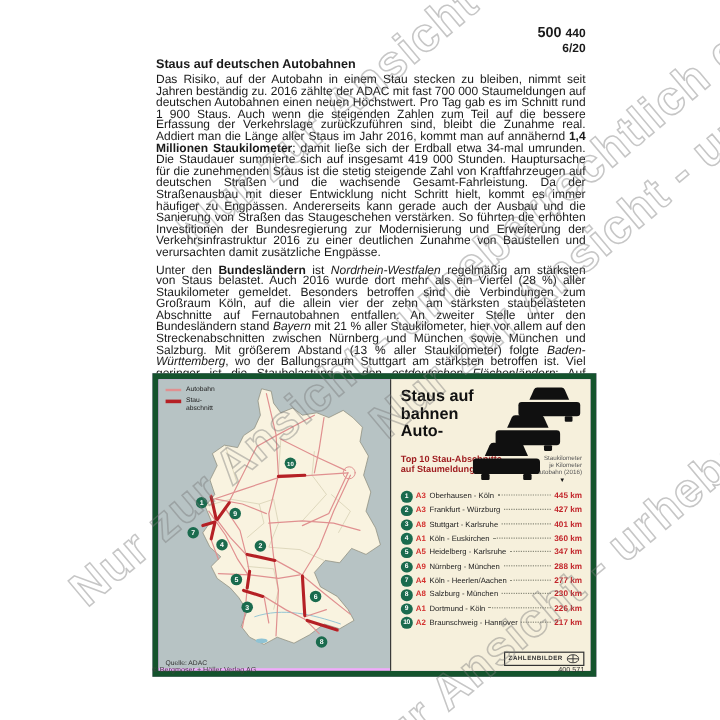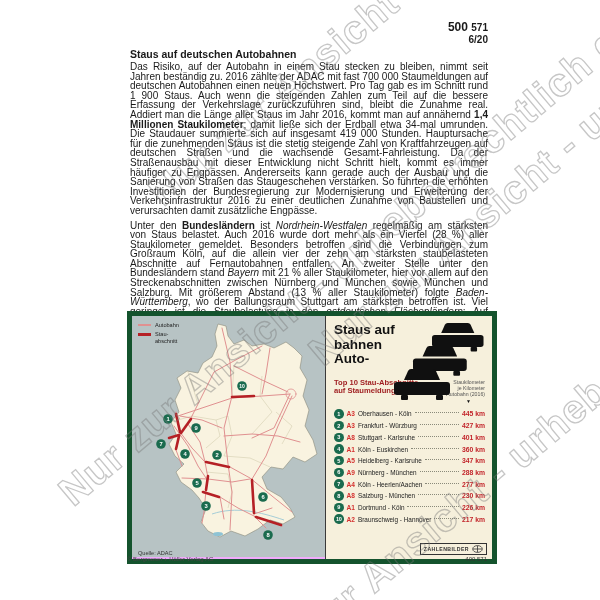--- a/index.html
+++ b/index.html
@@ -65,21 +65,21 @@
 <div class="page">
 
   <div class="wm" style="left:140px;top:180px;">Nur zur Ansicht - urheberrechtlich geschützt!</div>
   <div class="wm" style="left:300px;top:340px;">Nur zur Ansicht - urheberrechtlich geschützt!</div>
   <div class="wm" style="left:50px;top:480px;">Nur zur Ansicht - urheberrechtlich geschützt!</div>
   <div class="wm" style="left:230px;top:668px;">Nur zur Ansicht - urheberrechtlich geschützt!</div>
 
   <div class="header">
     <div class="docnum">
       <span>500</span>
-      <span class="suffix">571</span>
+      <span class="suffix">440</span>
     </div>
     <div class="sheet">6/20</div>
   </div>
 
   <h1 class="title">Staus auf deutschen Autobahnen</h1>
 
   <div class="bodycol" id="paragraphs">
       <div class="para"><span>Das Risiko, auf der Autobahn in einem Stau stecken zu bleiben, nimmt seit Jahren beständig zu. 2016 zählte der ADAC mit fast 700 000 Staumeldungen auf deutschen Autobahnen einen neuen Höchstwert. Pro Tag gab es im Schnitt rund 1 900 Staus. Auch wenn die steigenden Zahlen zum Teil auf die bessere Erfassung der Verkehrslage zurückzuführen sind, bleibt die Zunahme real. Addiert man die Länge aller Staus im Jahr 2016, kommt man auf annähernd </span><span style="font-weight: bold;">1,4 Millionen Staukilometer</span><span>; damit ließe sich der Erdball etwa 34-mal umrunden. Die Staudauer summierte sich auf insgesamt 419 000 Stunden. Hauptursache für die zunehmenden Staus ist die stetig steigende Zahl von Kraftfahrzeugen auf deutschen Straßen und die wachsende Gesamt-Fahrleistung. Da der Straßenausbau mit dieser Entwicklung nicht Schritt hielt, kommt es immer häufiger zu Engpässen. Andererseits kann gerade auch der Ausbau und die Sanierung von Straßen das Staugeschehen verstärken. So führten die erhöhten Investitionen der Bundesregierung zur Modernisierung und Erweiterung der Verkehrsinfrastruktur 2016 zu einer deutlichen Zunahme von Baustellen und verursachten damit zusätzliche Engpässe.</span></div>
       <div class="para"><span>Unter den </span><span style="font-weight: bold;">Bundesländern</span><span> ist </span><span style="font-style: italic;">Nordrhein-Westfalen</span><span> regelmäßig am stärksten von Staus belastet. Auch 2016 wurde dort mehr als ein Viertel (28 %) aller Staukilometer gemeldet. Besonders betroffen sind die Verbindungen zum Großraum Köln, auf die allein vier der zehn am stärksten staubelasteten Abschnitte auf Fernautobahnen entfallen. An zweiter Stelle unter den Bundesländern stand </span><span style="font-style: italic;">Bayern</span><span> mit 21 % aller Staukilometer, hier vor allem auf den Streckenabschnitten zwischen Nürnberg und München sowie München und Salzburg. Mit größerem Abstand (13 % aller Staukilometer) folgte </span><span style="font-style: italic;">Baden-Württemberg</span><span>, wo der Ballungsraum Stuttgart am stärksten betroffen ist. Viel geringer ist die Staubelastung in den </span><span style="font-style: italic;">ostdeutschen Flächenländern</span><span>: Auf Brandenburg, Mecklenburg-Vorpommern, Sachsen, Sachsen-Anhalt und Thüringen zusammen entfielen nur 7 % aller Staukilometer.</span></div>
       <div class="para"><span>Um Engpässe im Bundesfernstraßennetz zu beseitigen, will die Bundesregierung laut </span><span style="font-style: italic;">Bundesverkehrswegeplan 2016</span><span> bis 2030 etwa 34 Milliarden € in </span><span style="font-weight: bold;">Aus- und Neubaumaßnahmen</span><span> investieren. Damit sollen u. a. rund 2 000 Kilometer Engpässe auf Autobahnen beseitigt werden. Die Opposition aus Grünen und Linken kritisierte indes den Fokus auf den Ausbau und die Vernachlässigung von Umweltschutzaspekten. Stattdessen forderte sie Maßnahmen zur Reduzierung des Verkehrsaufkommens, u. a. durch eine stärkere Verlagerung des Autoverkehrs auf Schienen und die Förderung des Öffentlichen Personennahverkehrs.</span></div>

